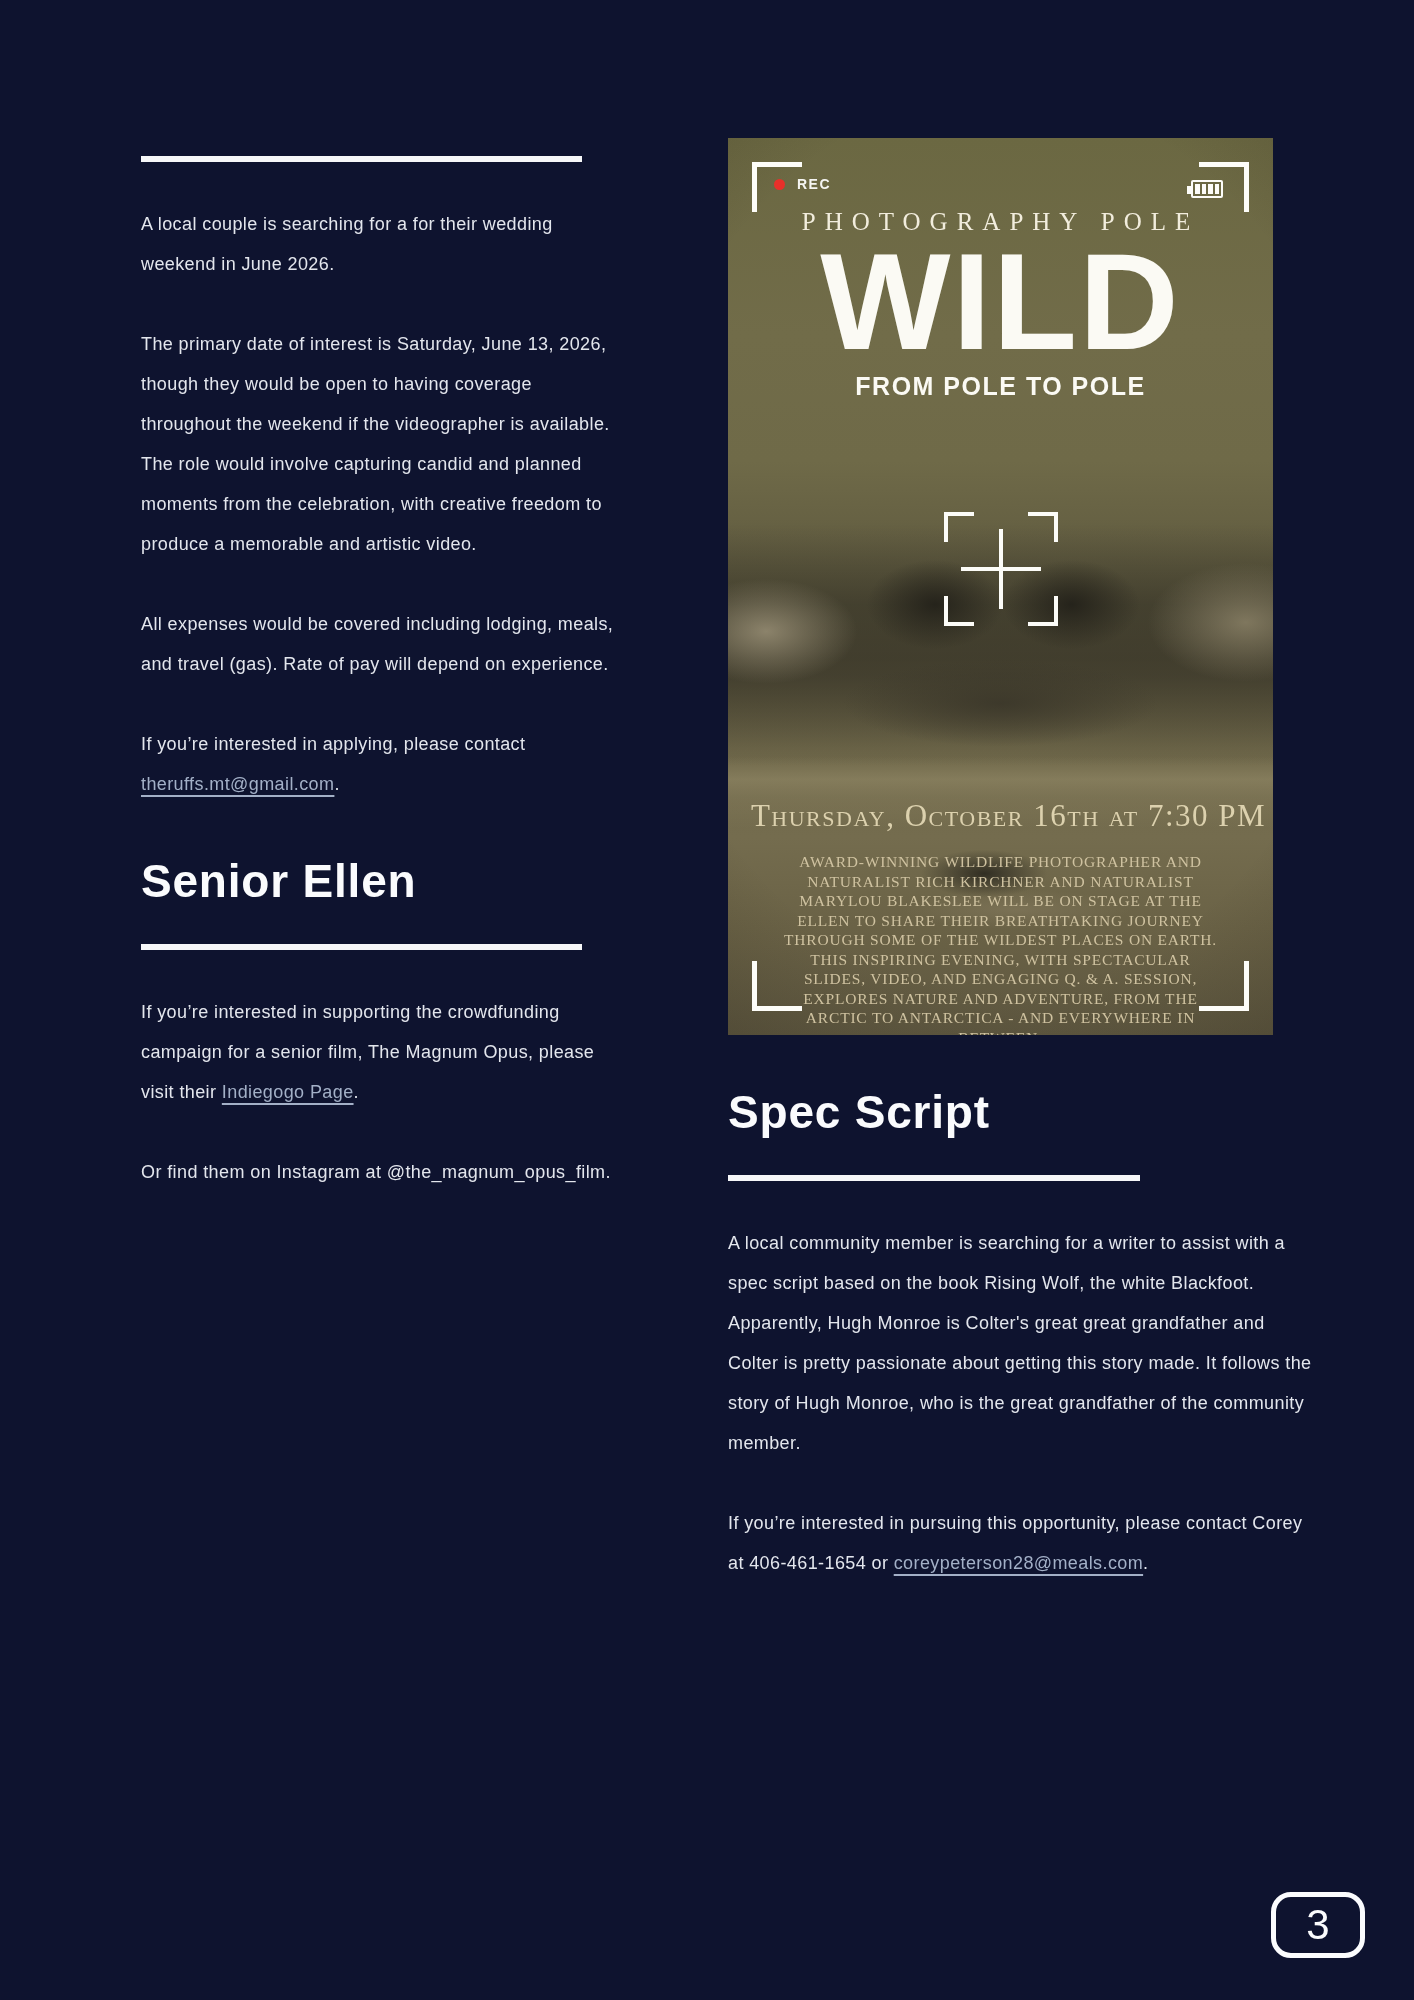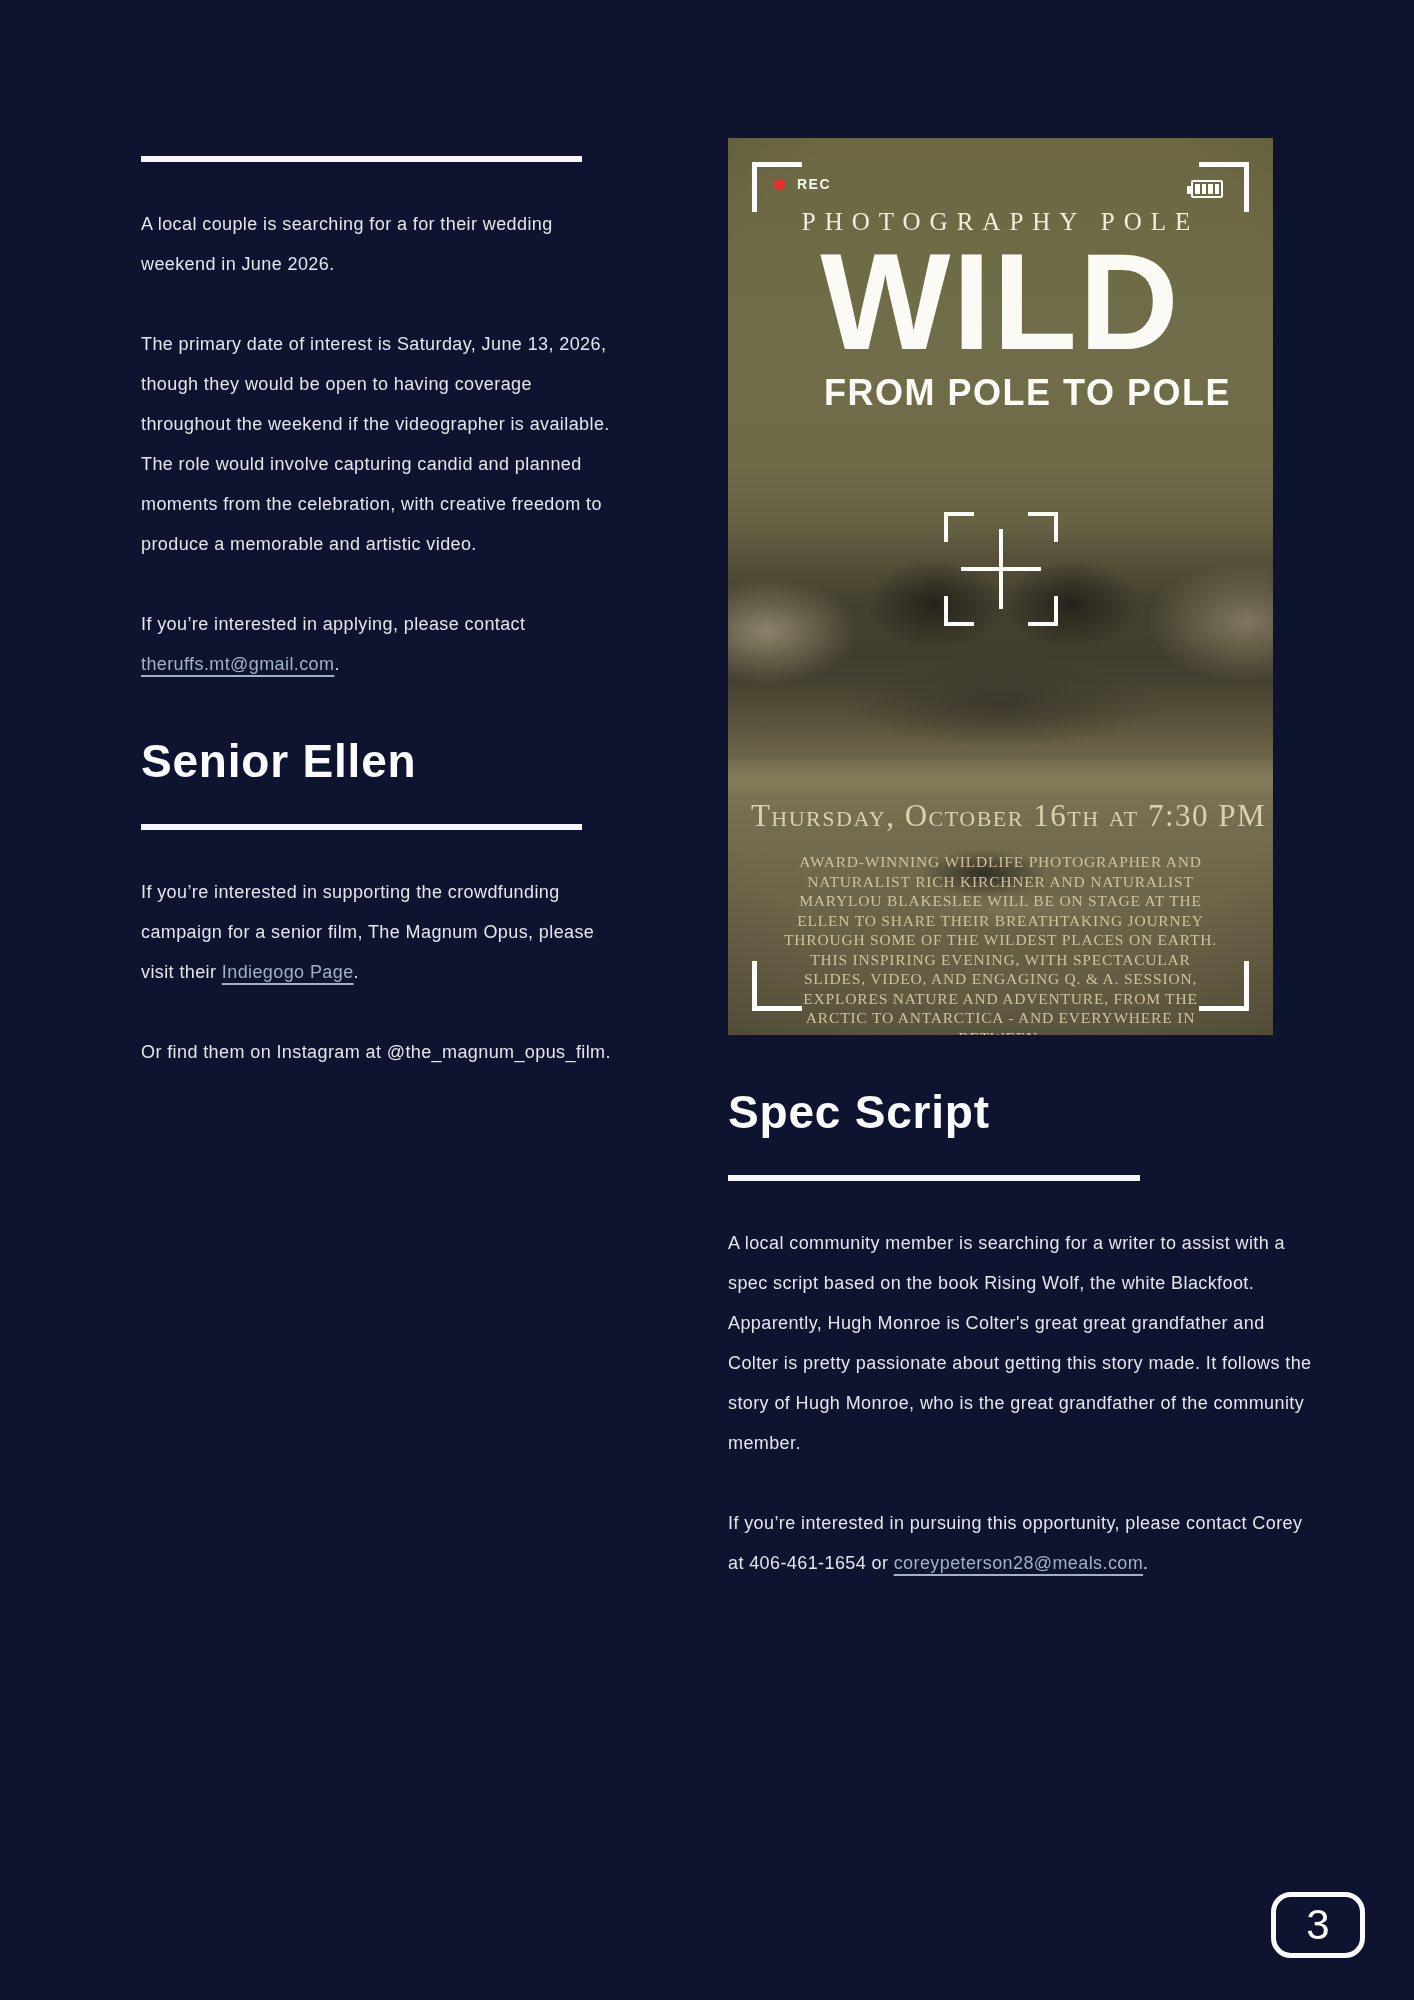--- a/index.html
+++ b/index.html
@@ -112,24 +112,23 @@
     color:#fbfaf4;
     font-size:138px;
     font-weight:800;
     letter-spacing:2px;
     line-height:1;
   }
   .poster-subtitle {
     position:absolute; top:234px; left:0; width:100%;
     text-align:center;
     color:#fbfaf4;
-    font-size:36px;
+    font-size:25px;
     font-weight:800;
     letter-spacing:1.5px;
-    margin-left:27px;
   }
 
   .focus-frame {
     position:absolute; top:374px; left:50%;
     width:114px; height:114px;
     transform:translateX(-50%);
   }
   .ff-corner { position:absolute; width:30px; height:30px; }
   .ff-tl { top:0; left:0; border-top:4px solid #fcfcf8; border-left:4px solid #fcfcf8; }
   .ff-tr { top:0; right:0; border-top:4px solid #fcfcf8; border-right:4px solid #fcfcf8; }
@@ -175,20 +174,21 @@
 </style>
 </head>
 <body>
 
 <div class="left-col">
 
   <div class="rule rule-left"></div>
 
   <p class="body-text">A local couple is searching for a for their wedding weekend in June 2026.</p>
   <p class="body-text">The primary date of interest is Saturday, June 13, 2026, though they would be open to having coverage throughout the weekend if the videographer is available. The role would involve capturing candid and planned moments from the celebration, with creative freedom to produce a memorable and artistic video.</p>
+  <p class="body-text">All expenses would be covered including lodging, meals, and travel (gas). Rate of pay will depend on experience.</p>
   <p class="body-text"><span>If you’re interested in applying, please contact </span><a class="inline-link" href="#">theruffs.mt@gmail.com</a><span>.</span></p>
 
   <h2 class="section-title heading-gap">Senior Ellen</h2>
   <div class="rule rule-left"></div>
 
   <p class="body-text"><span>If you’re interested in supporting the crowdfunding campaign for a senior film, The Magnum Opus, please visit their </span><a class="inline-link" href="#">Indiegogo Page</a><span>.</span></p>
   <p class="body-text">Or find them on Instagram at @the_magnum_opus_film.</p>
 
 </div>
 

